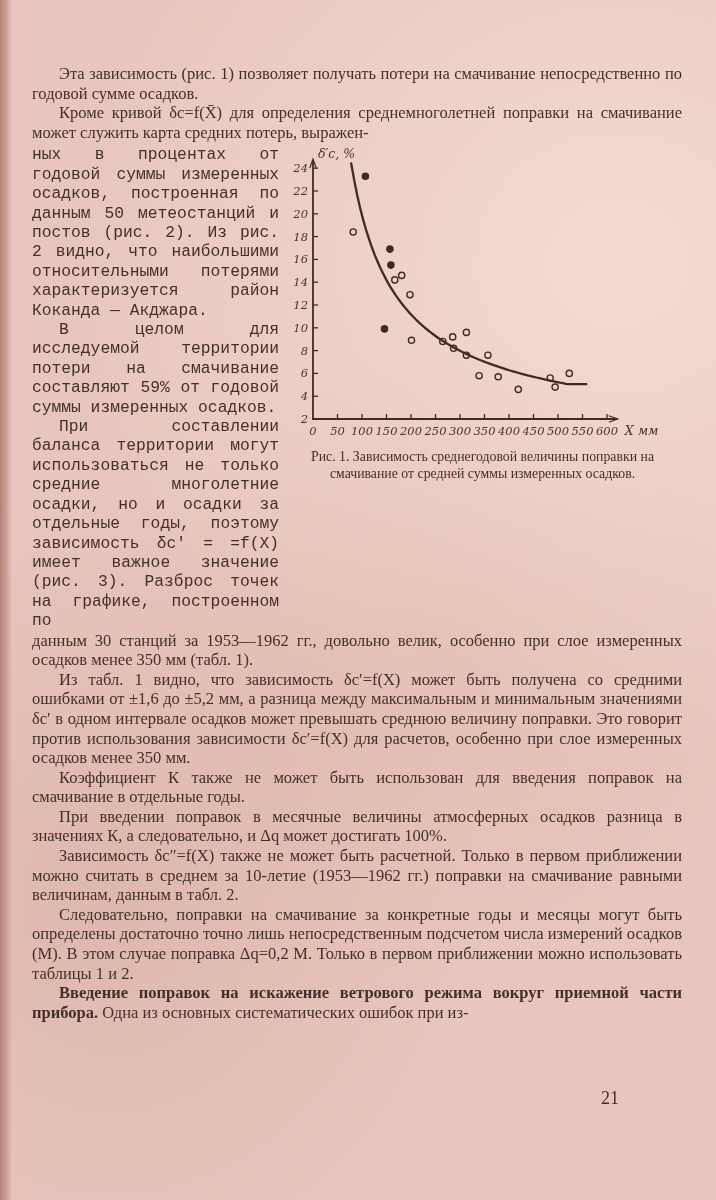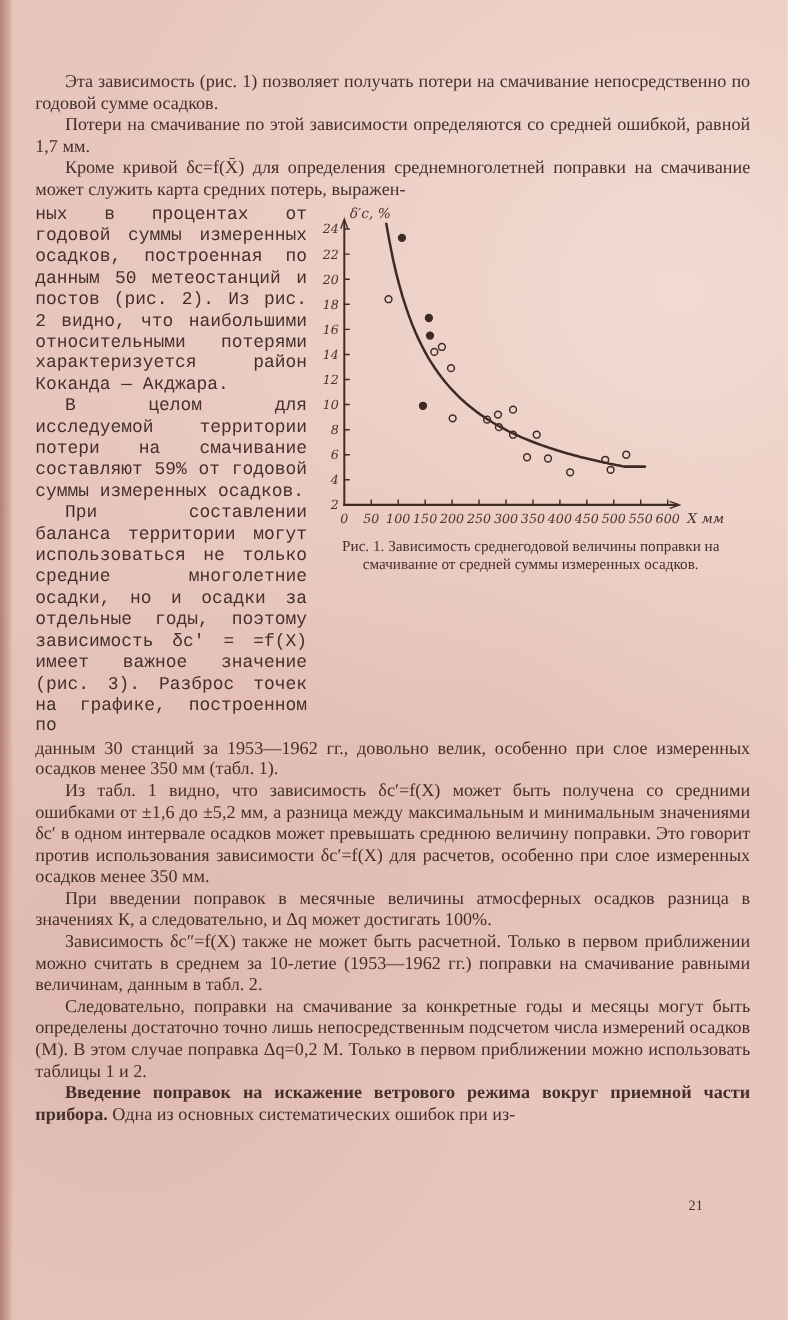--- a/index.html
+++ b/index.html
@@ -30,34 +30,33 @@
   .formula-row .xbar{font-style:italic;}
   .formula-tag{position:absolute;right:4px;top:2px;font-size:17px;}
   .two-col{display:flex;margin-top:3px;}
   .left-col{width:247px;flex:none;font-family:Liberation Mono, monospace;}
   .left-col p.par{font-size:16.3px;line-height:19.4px;}
   .fig-col{flex:1;padding-left:8px;}
   svg.chart{display:block;margin-top:2px;}
   .tick{font:italic 11.5px "DejaVu Serif",serif;fill:#4a352e;}
   .axis-unit{font:italic 12.5px "DejaVu Serif",serif;fill:#4a352e;}
   .caption{font-size:13.8px;line-height:16.6px;text-align:center;margin:0 6px 0 2px;}
-  .page-number{position:absolute;top:1088px;left:626px;font-size:13px;}
+  .page-number{position:absolute;top:1088px;left:601px;font-size:18px;}
 </style>
 </head>
 <body>
 
 <div class="page">
   <div class="edge-shadow"></div>
 
   <div class="content">
 
     <p class="par indent">Эта зависимость (рис. 1) позволяет получать потери на смачивание непосредственно по годовой сумме осадков.</p>
 
 
-    <p class="par indent">Потери на смачивание по этой зависимости определяются со средней ошибкой, равной 1,7 мм.</p>
     <p class="par indent">Кроме кривой δс=f(X̄) для определения среднемноголетней поправки на смачивание может служить карта средних потерь, выражен-</p>
 
     <div class="two-col">
       <div class="left-col">
         <p class="par">ных в процентах от годовой суммы измеренных осадков, построенная по данным 50 метеостанций и постов (рис. 2). Из рис. 2 видно, что наибольшими относительными потерями характеризуется район Коканда — Акджара.</p>
         <p class="par indent">В целом для исследуемой территории потери на смачивание составляют 59% от годовой суммы измеренных осадков.</p>
         <p class="par indent">При составлении баланса территории могут использоваться не только средние многолетние осадки, но и осадки за отдельные годы, поэтому зависимость δс′ = =f(X) имеет важное значение (рис. 3). Разброс точек на графике, построенном по</p>
       </div>
       <div class="fig-col">
         <svg id="chart" class="chart" width="393" height="302" viewBox="0 0 393 302">
@@ -138,20 +137,21 @@
             <circle cx="263.2" cy="231.0" r="3.1" fill="none" stroke="#3e2c24" stroke-width="1.35"></circle>
             <circle cx="268.1" cy="240.1" r="3.1" fill="none" stroke="#3e2c24" stroke-width="1.35"></circle>
             <circle cx="282.3" cy="226.4" r="3.1" fill="none" stroke="#3e2c24" stroke-width="1.35"></circle>
           </svg>
         <div class="caption">Рис. 1. Зависимость среднегодовой величины поправки на смачивание от средней суммы измеренных осадков.</div>
       </div>
     </div>
 
     <p class="par">данным 30 станций за 1953—1962 гг., довольно велик, особенно при слое измеренных осадков менее 350 мм (табл. 1).</p>
     <p class="par indent">Из табл. 1 видно, что зависимость δс′=f(X) может быть получена со средними ошибками от ±1,6 до ±5,2 мм, а разница между максимальным и минимальным значениями δс′ в одном интервале осадков может превышать среднюю величину поправки. Это говорит против использования зависимости δс′=f(X) для расчетов, особенно при слое измеренных осадков менее 350 мм.</p>
+    <p class="par indent">Коэффициент К также не может быть использован для введения поправок на смачивание в отдельные годы.</p>
     <p class="par indent">При введении поправок в месячные величины атмосферных осадков разница в значениях К, а следовательно, и Δq может достигать 100%.</p>
     <p class="par indent">Зависимость δс″=f(X) также не может быть расчетной. Только в первом приближении можно считать в среднем за 10-летие (1953—1962 гг.) поправки на смачивание равными величинам, данным в табл. 2.</p>
     <p class="par indent">Следовательно, поправки на смачивание за конкретные годы и месяцы могут быть определены достаточно точно лишь непосредственным подсчетом числа измерений осадков (М). В этом случае поправка Δq=0,2 М. Только в первом приближении можно использовать таблицы 1 и 2.</p>
     <p class="par indent"><span class="lead-bold">Введение поправок на искажение ветрового режима вокруг приемной части прибора.</span><span> Одна из основных систематических ошибок при из-</span></p>
 
   </div>
 
   <div class="page-number">21</div>
 </div>
 

